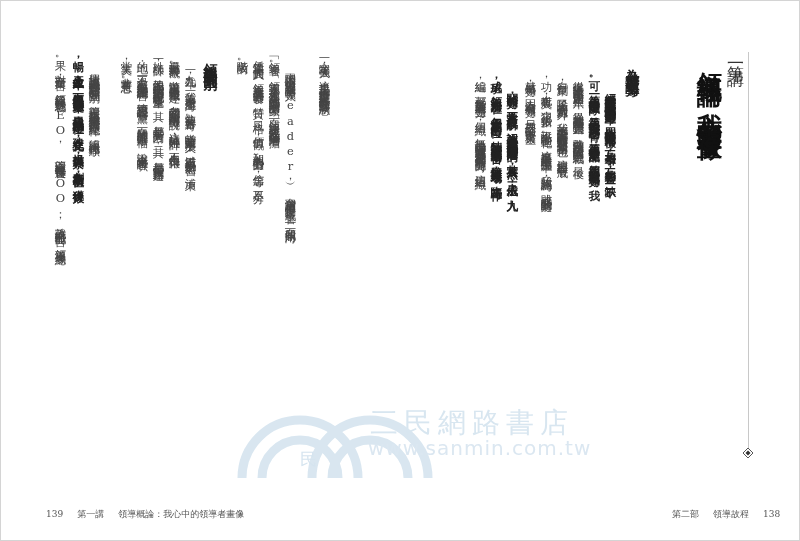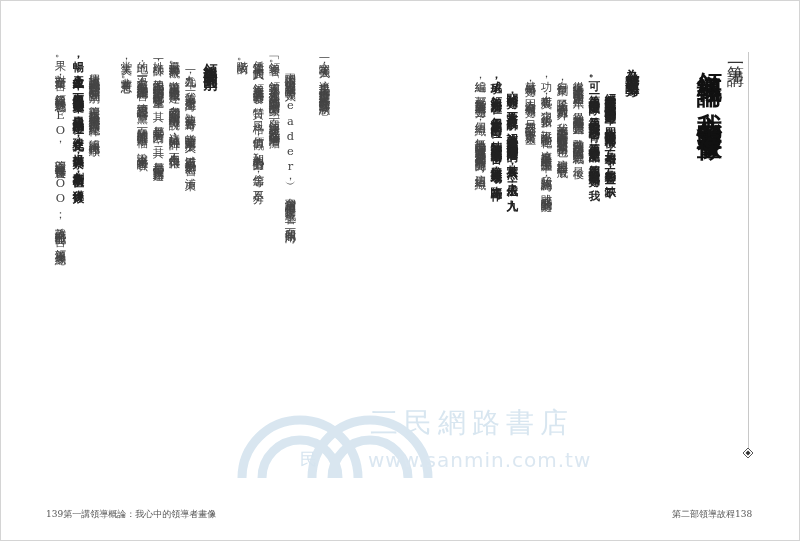--- a/index.html
+++ b/index.html
@@ -38,30 +38,30 @@
   }
   .vline {
     position:absolute; left:748px; top:52px; width:1px; height:398px; background:#c8c8c8;
   }
   .diamond {
     position:absolute; left:743px; top:448px; width:10px; height:10px;
   }
   .footer {
     position:absolute; top:508px; font-size:9px; color:#555; white-space:nowrap;
   }
-  .footer span { }
+  .footer span { margin-right:14px; }
   .watermark {
     position:absolute; left:232px; top:408px; width:420px; height:70px; pointer-events:none; opacity:0.9;
   }
   .wm-text-cn {
     position:absolute; left:370px; top:404px; font-size:28px; color:#d8e6f0; letter-spacing:6px;
     font-family:"DejaVu Serif", serif;
   }
   .wm-text-url {
-    position:absolute; left:368px; top:448px; font-size:20px; color:#dbe7f1;
+    position:absolute; left:368px; top:436px; font-size:20px; color:#dbe7f1;
     font-family:"DejaVu Sans", sans-serif; letter-spacing:1px;
   }
 </style>
 </head>
 <body>
 
 <div class="frame"></div>
 
 <svg class="watermark" viewBox="0 0 420 70">
   <g fill="none" stroke="#d5e4ef" stroke-width="9">

